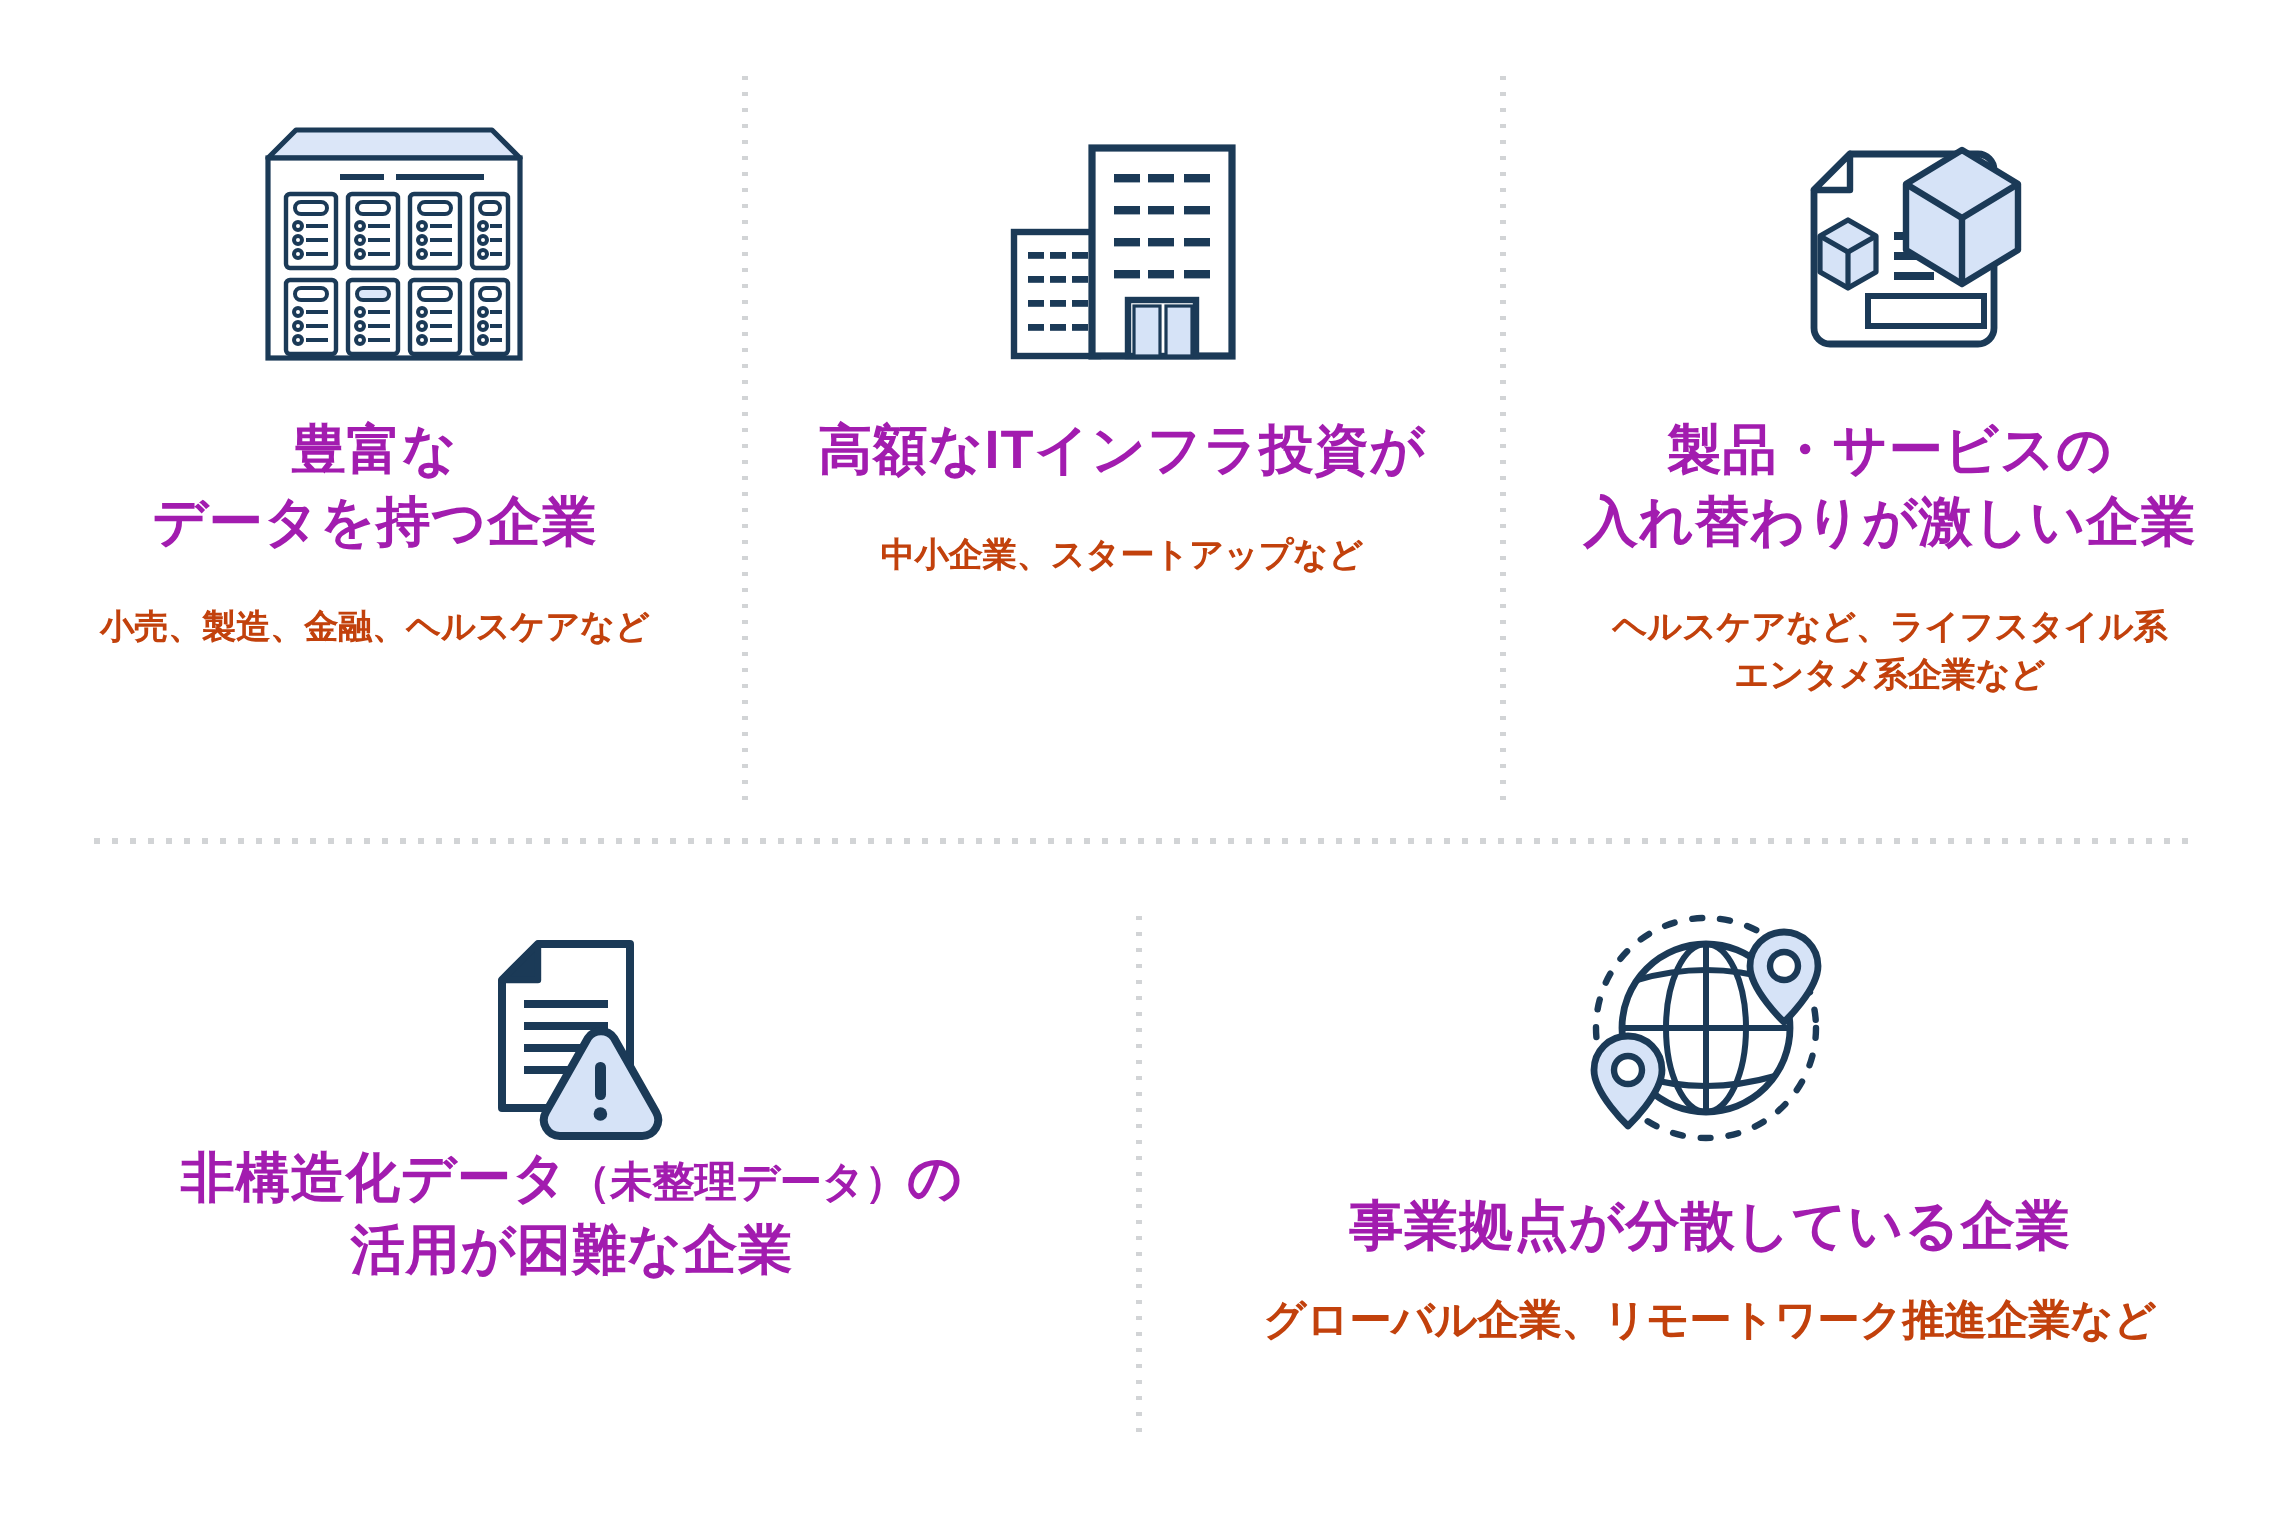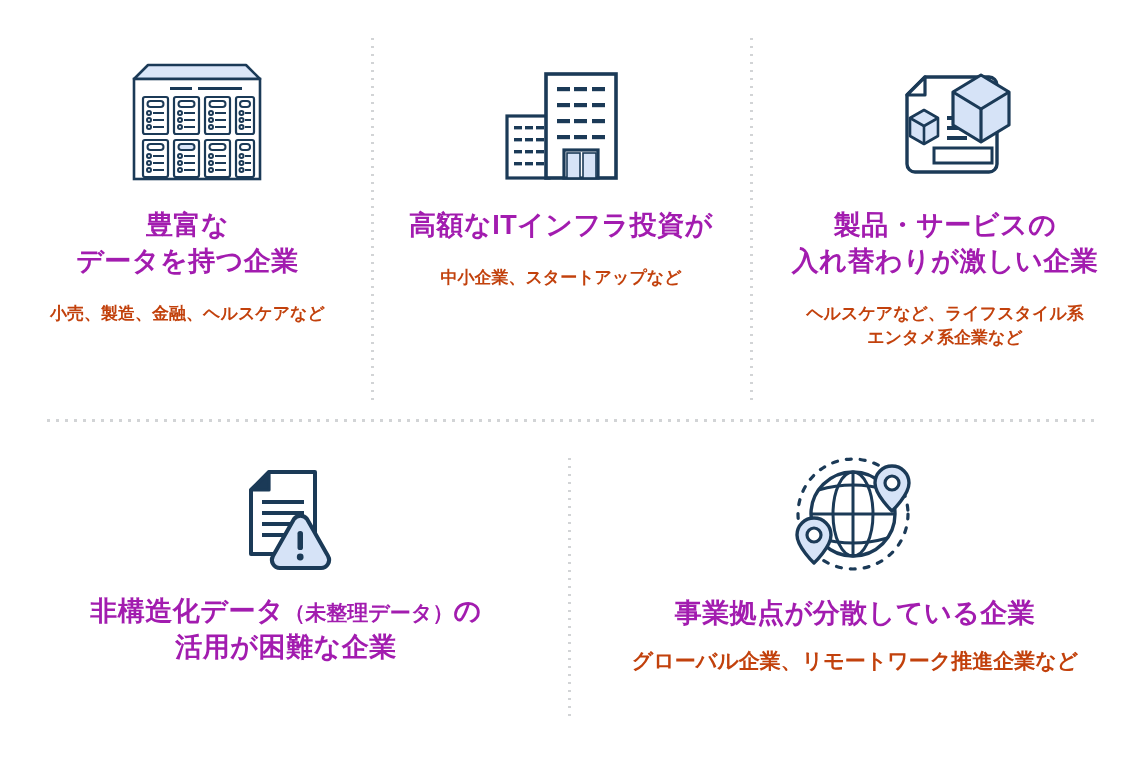--- a/index.html
+++ b/index.html
@@ -275,21 +275,21 @@
           <rect x="25" y="43" width="42" height="4"></rect>
           <rect x="25" y="54" width="42" height="4"></rect>
           <rect x="25" y="65" width="26" height="4"></rect>
         </g>
 
         <path d="M57 51 a8 8 0 0 1 13 0 L91 88 a8 8 0 0 1 -7 12 L43 100 a8 8 0 0 1 -7 -12 Z" fill="#d6e3f7" stroke="#1b3a57" stroke-width="4" stroke-linejoin="round"></path>
         <rect x="60.5" y="63" width="5.5" height="19" rx="2.6" fill="#1b3a57"></rect>
         <circle cx="63.2" cy="89" r="3.4" fill="#1b3a57"></circle>
       </svg>
     </div>
-    <div class="title" style="margin-top:22px;">
+    <div class="title" style="">
       <div>
         <span>非構造化データ</span><span class="small">（未整理データ）</span><span>の</span>
       </div>
       <div>活用が困難な企業</div>
     </div>
   </div>
 
   <div class="card bot" style="left:576px;top:452px;width:558px;">
     <div class="icon-wrap" style="height:122px;">
       <svg width="128" height="120" viewBox="0 0 128 120">

